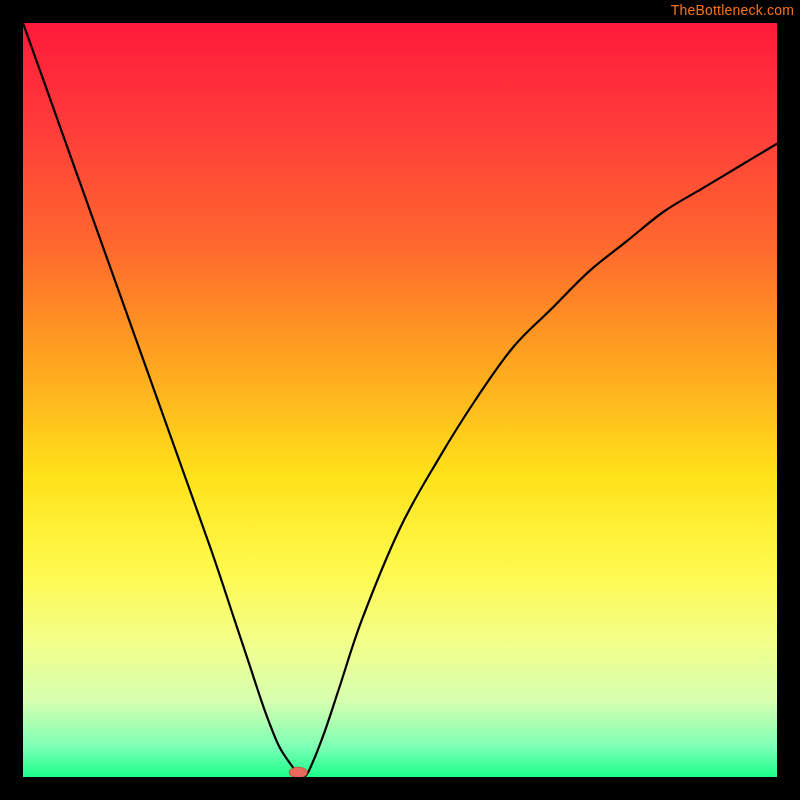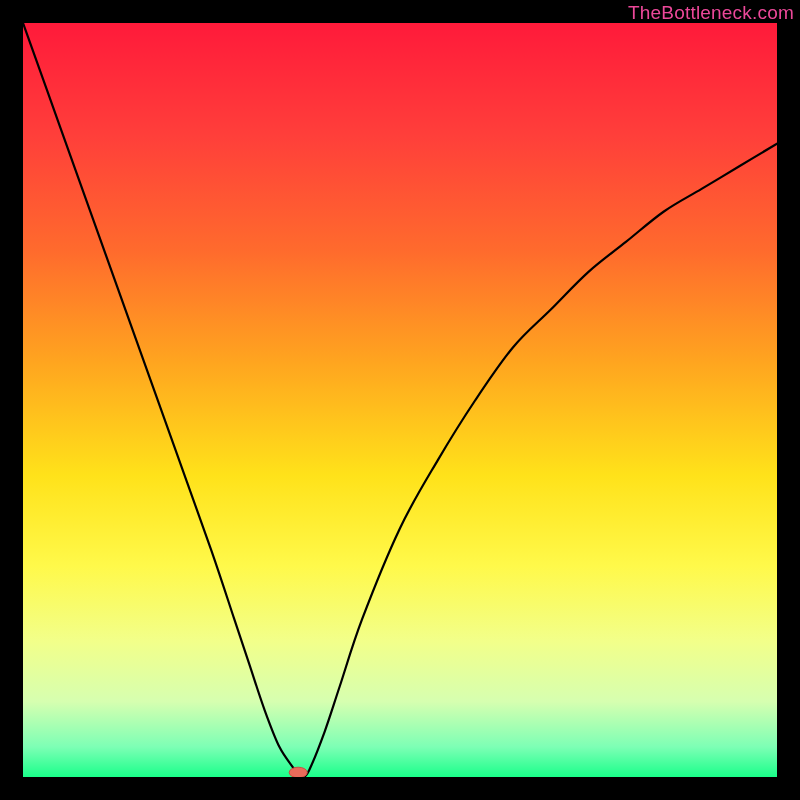--- a/index.html
+++ b/index.html
@@ -23,22 +23,22 @@
     position: absolute;
     left: 0;
     top: 0;
     width: 754px;
     height: 754px;
   }
   .watermark {
     position: absolute;
     top: 2px;
     right: 6px;
-    color: #ec4899;
-    font-size: 19px;
+    color: #f97316;
+    font-size: 14px;
     font-weight: 500;
     letter-spacing: 0.2px;
     z-index: 10;
   }
   svg {
     display: block;
   }
 </style>
 </head>
 <body>

